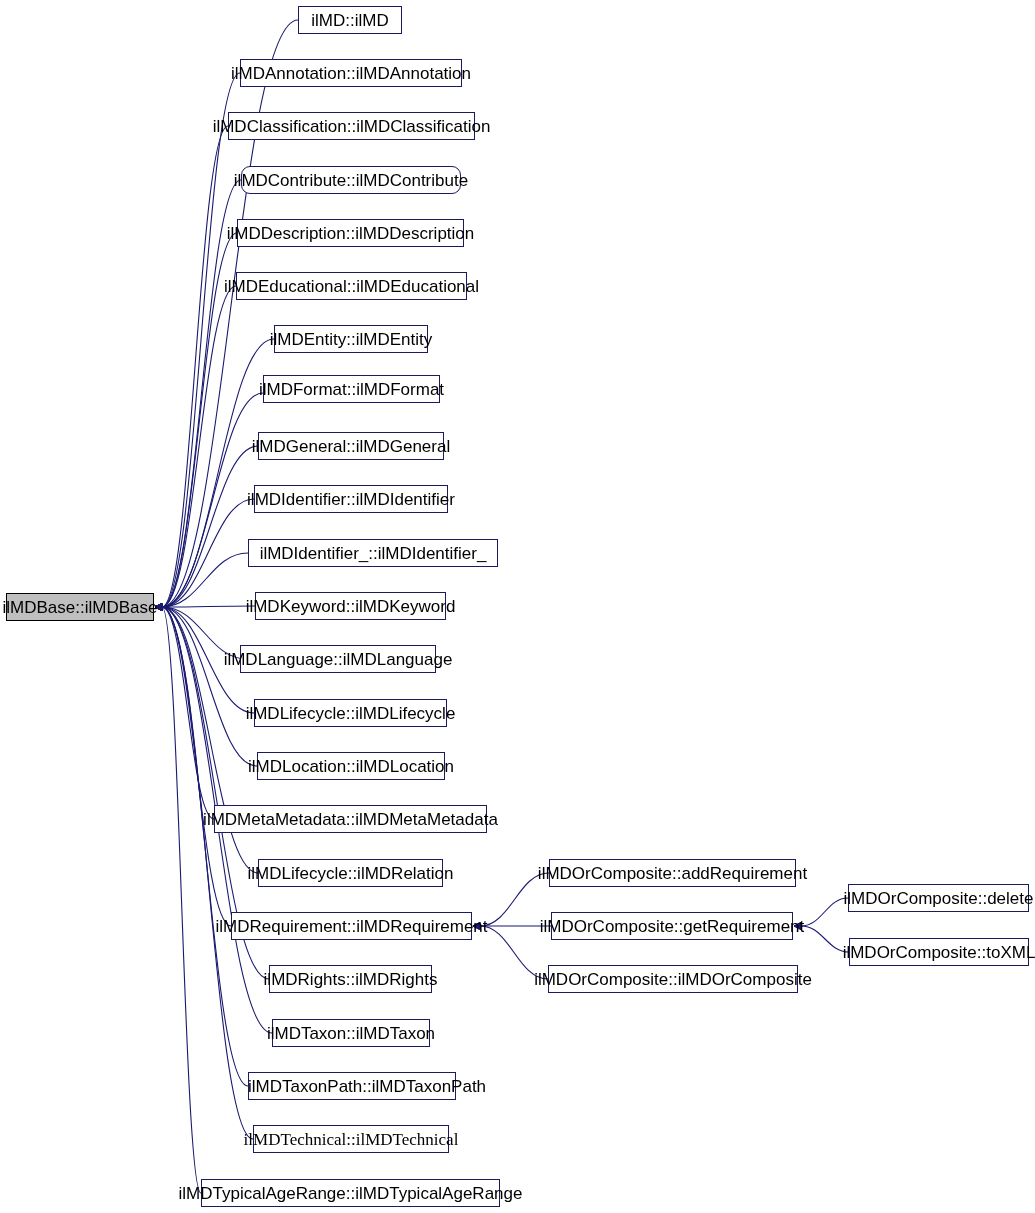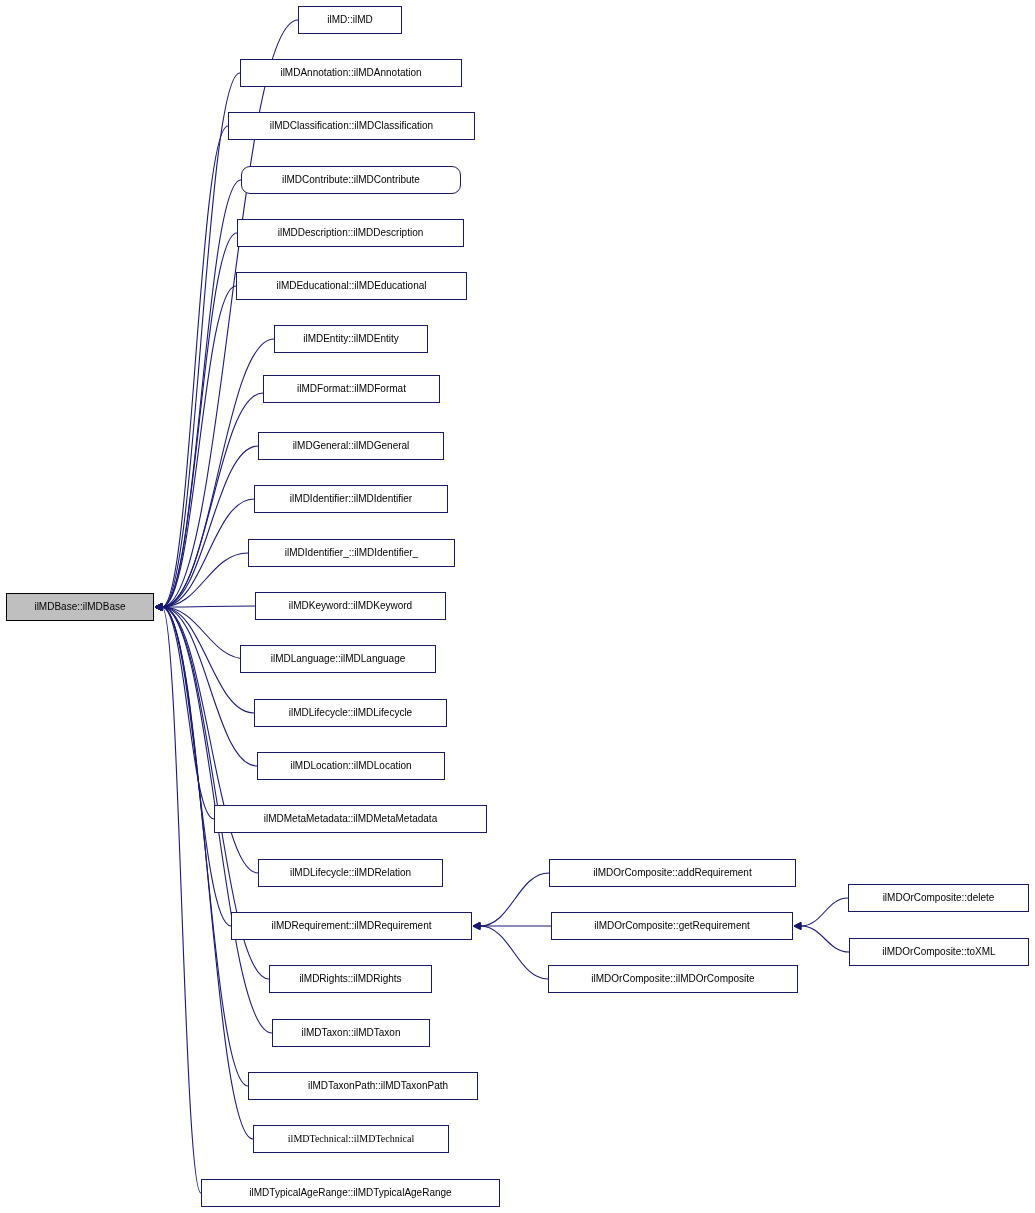--- a/index.html
+++ b/index.html
@@ -13,21 +13,21 @@
     height: 1213px;
     background: #ffffff;
     font-family: "Liberation Sans", sans-serif;
   }
   .node {
     position: absolute;
     box-sizing: border-box;
     border: 1px solid #1a1a5e;
     background: #ffffff;
     color: #000000;
-    font-size: 10px;
+    font-size: 17px;
     line-height: 1;
     display: flex;
     align-items: center;
     justify-content: center;
     white-space: nowrap;
     height: 28px;
   }
   .node.root {
     background: #bfbfbf;
     border-color: #000000;
@@ -118,31 +118,31 @@
       <div class="node" style="left: 298px; top: 6px; width: 104px;">ilMD::ilMD</div>
       <div class="node" style="left: 240px; top: 59px; width: 222px;">ilMDAnnotation::ilMDAnnotation</div>
       <div class="node" style="left: 228px; top: 112px; width: 247px;">ilMDClassification::ilMDClassification</div>
       <div class="node" style="left: 241px; top: 166px; width: 220px; border-radius: 9px;">ilMDContribute::ilMDContribute</div>
       <div class="node" style="left: 237px; top: 219px; width: 227px;">ilMDDescription::ilMDDescription</div>
       <div class="node" style="left: 236px; top: 272px; width: 231px;">ilMDEducational::ilMDEducational</div>
       <div class="node" style="left: 274px; top: 325px; width: 154px;">ilMDEntity::ilMDEntity</div>
       <div class="node" style="left: 263px; top: 375px; width: 177px;">ilMDFormat::ilMDFormat</div>
       <div class="node" style="left: 258px; top: 432px; width: 186px;">ilMDGeneral::ilMDGeneral</div>
       <div class="node" style="left: 254px; top: 485px; width: 194px;">ilMDIdentifier::ilMDIdentifier</div>
-      <div class="node" style="left: 248px; top: 539px; width: 207px;">ilMDIdentifier_::ilMDIdentifier_</div>
+      <div class="node" style="left: 248px; top: 539px; width: 250px;">ilMDIdentifier_::ilMDIdentifier_</div>
       <div class="node" style="left: 255px; top: 592px; width: 191px;">ilMDKeyword::ilMDKeyword</div>
       <div class="node" style="left: 240px; top: 645px; width: 196px;">ilMDLanguage::ilMDLanguage</div>
       <div class="node" style="left: 254px; top: 699px; width: 193px;">ilMDLifecycle::ilMDLifecycle</div>
       <div class="node" style="left: 257px; top: 752px; width: 188px;">ilMDLocation::ilMDLocation</div>
       <div class="node" style="left: 214px; top: 805px; width: 273px;">ilMDMetaMetadata::ilMDMetaMetadata</div>
       <div class="node" style="left: 258px; top: 859px; width: 185px;">ilMDLifecycle::ilMDRelation</div>
       <div class="node" style="left: 231px; top: 912px; width: 241px;">ilMDRequirement::ilMDRequirement</div>
       <div class="node" style="left: 269px; top: 965px; width: 163px;">ilMDRights::ilMDRights</div>
       <div class="node" style="left: 272px; top: 1019px; width: 158px;">ilMDTaxon::ilMDTaxon</div>
-      <div class="node" style="left: 248px; top: 1072px; width: 230px; padding-left: 30px;">ilMDTaxonPath::ilMDTaxonPath</div>
+      <div class="node" style="left: 248px; top: 1072px; width: 208px; padding-left: 30px;">ilMDTaxonPath::ilMDTaxonPath</div>
       <div class="node" style="left: 253px; top: 1125px; width: 196px; font-family: Liberation Serif, serif;">ilMDTechnical::ilMDTechnical</div>
       <div class="node" style="left: 201px; top: 1179px; width: 299px;">ilMDTypicalAgeRange::ilMDTypicalAgeRange</div>
       <div class="node" style="left: 549px; top: 859px; width: 247px;">ilMDOrComposite::addRequirement</div>
       <div class="node" style="left: 551px; top: 912px; width: 242px;">ilMDOrComposite::getRequirement</div>
       <div class="node" style="left: 548px; top: 965px; width: 250px;">ilMDOrComposite::ilMDOrComposite</div>
       <div class="node" style="left: 848px; top: 884px; width: 181px;">ilMDOrComposite::delete</div>
       <div class="node" style="left: 849px; top: 938px; width: 180px;">ilMDOrComposite::toXML</div>
     </div>
 </div>
 

